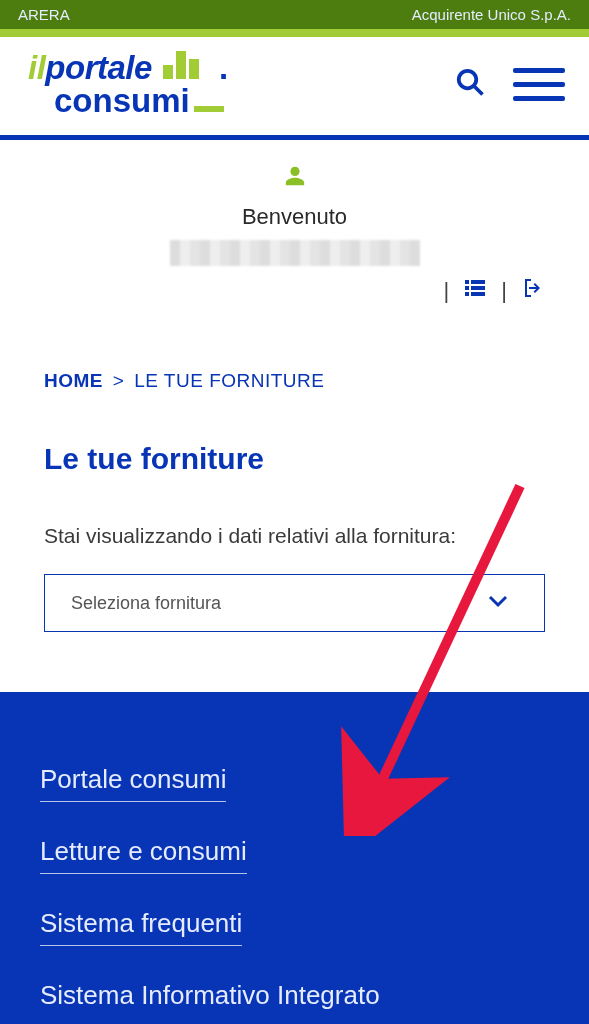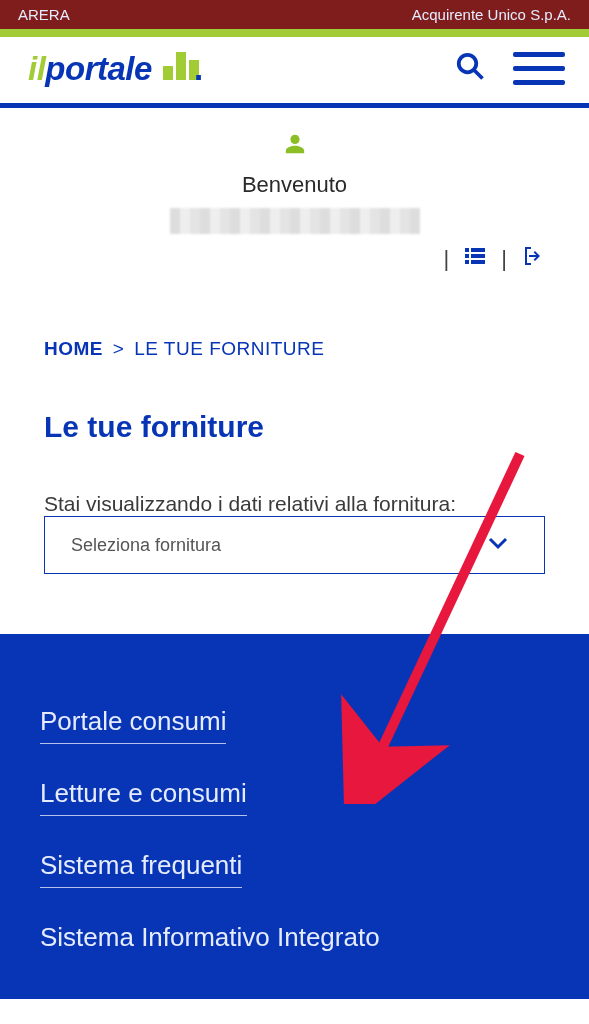--- a/index.html
+++ b/index.html
@@ -1,18 +1,18 @@
 <!DOCTYPE html>
 <html><head>
 <meta charset="utf-8">
 <style>
   * { box-sizing: border-box; margin: 0; padding: 0; }
   body { font-family: "Segoe UI", Arial, sans-serif; width: 589px; height: 1024px; overflow: hidden; background: #fff; }
 
-  .topbar { background: #7f1d1d; color: #fff; display: flex; justify-content: space-between; padding: 6px 18px; font-size: 15px; }
+  .topbar { background: #4d7c0f; color: #fff; display: flex; justify-content: space-between; padding: 6px 18px; font-size: 15px; }
   .topbar span { color: #e6ecff; }
 
   .greenbar { height: 8px; background: #a2cc36; }
 
   .header { display: flex; justify-content: space-between; align-items: center; padding: 14px 24px 18px 28px; background: #fff; }
   .logo { display: flex; flex-direction: column; position: relative; }
   .logo-line1 { font-size: 33px; font-weight: 600; letter-spacing: -0.5px; line-height: 1; }
   .il { color: #a2cc36; font-style: italic; }
   .portale { color: #0735b5; font-style: italic; }
   .logo-line2 { font-size: 33px; font-weight: 600; color: #0735b5; line-height: 1; margin-left: 26px; display: flex; align-items: flex-end; gap: 4px; }
@@ -41,21 +41,21 @@
   .breadcrumb { font-size: 19px; color: #0735b5; margin-bottom: 50px; letter-spacing: 0.5px; }
   .breadcrumb .home { font-weight: 700; }
   .breadcrumb .sep { color: #0735b5; margin: 0 4px; }
   .breadcrumb .cur { font-weight: 400; }
 
   .title { color: #0735b5; font-size: 30px; font-weight: 800; margin-bottom: 48px; }
 
   .intro { font-size: 21px; color: #3a3a3a; margin-bottom: 30px; }
   .intro b { font-weight: 700; }
 
-  .sub { font-size: 21px; color: #3a3a3a; }
+  .sub { font-size: 21px; color: #3a3a3a; margin-bottom: 26px; }
 
   .select { border: 1px solid #0735b5; height: 58px; display: flex; align-items: center; justify-content: space-between; padding: 0 36px 0 26px; cursor: pointer; }
   .select span.label { color: #555; font-size: 18px; }
   .chevron svg { width: 20px; height: 14px; stroke: #0735b5; stroke-width: 3; fill: none; }
 
   .arrow-overlay { position: absolute; top: 160px; left: 290px; pointer-events: none; }
 
   .footer { background: #0735b5; padding: 72px 40px 40px 40px; color: #fff; }
   .footer-link { display: inline-block; color: #e6ecff; font-size: 26px; text-decoration: none; padding-bottom: 6px; border-bottom: 1px solid rgba(255,255,255,0.7); margin-bottom: 34px; }
   .footer-link.last { border-bottom: none; margin-bottom: 0; }
@@ -73,20 +73,24 @@
 <div class="header">
   <div class="logo">
     <div class="logo-line1">
       <span class="il">il</span><span class="portale">portale</span>
       <span class="logo-bars">
         <span class="b" style="height:14px"></span>
         <span class="b" style="height:28px"></span>
         <span class="b" style="height:20px"></span>
       </span>
       <span class="logo-dot">.</span>
+    </div>
+    <div class="logo-line2">
+      <span>consumi</span>
+      <span style="display:inline-block;width:30px;height:6px;background:#a2cc36;margin-bottom:5px"></span>
     </div>
   </div>
   <div class="header-right">
     <span class="search-icon">
       <svg viewBox="0 0 24 24">
           <circle cx="10" cy="10" r="7"></circle>
           <line x1="15" y1="15" x2="22" y2="22"></line>
         </svg>
     </span>
     <div class="hamburger">

